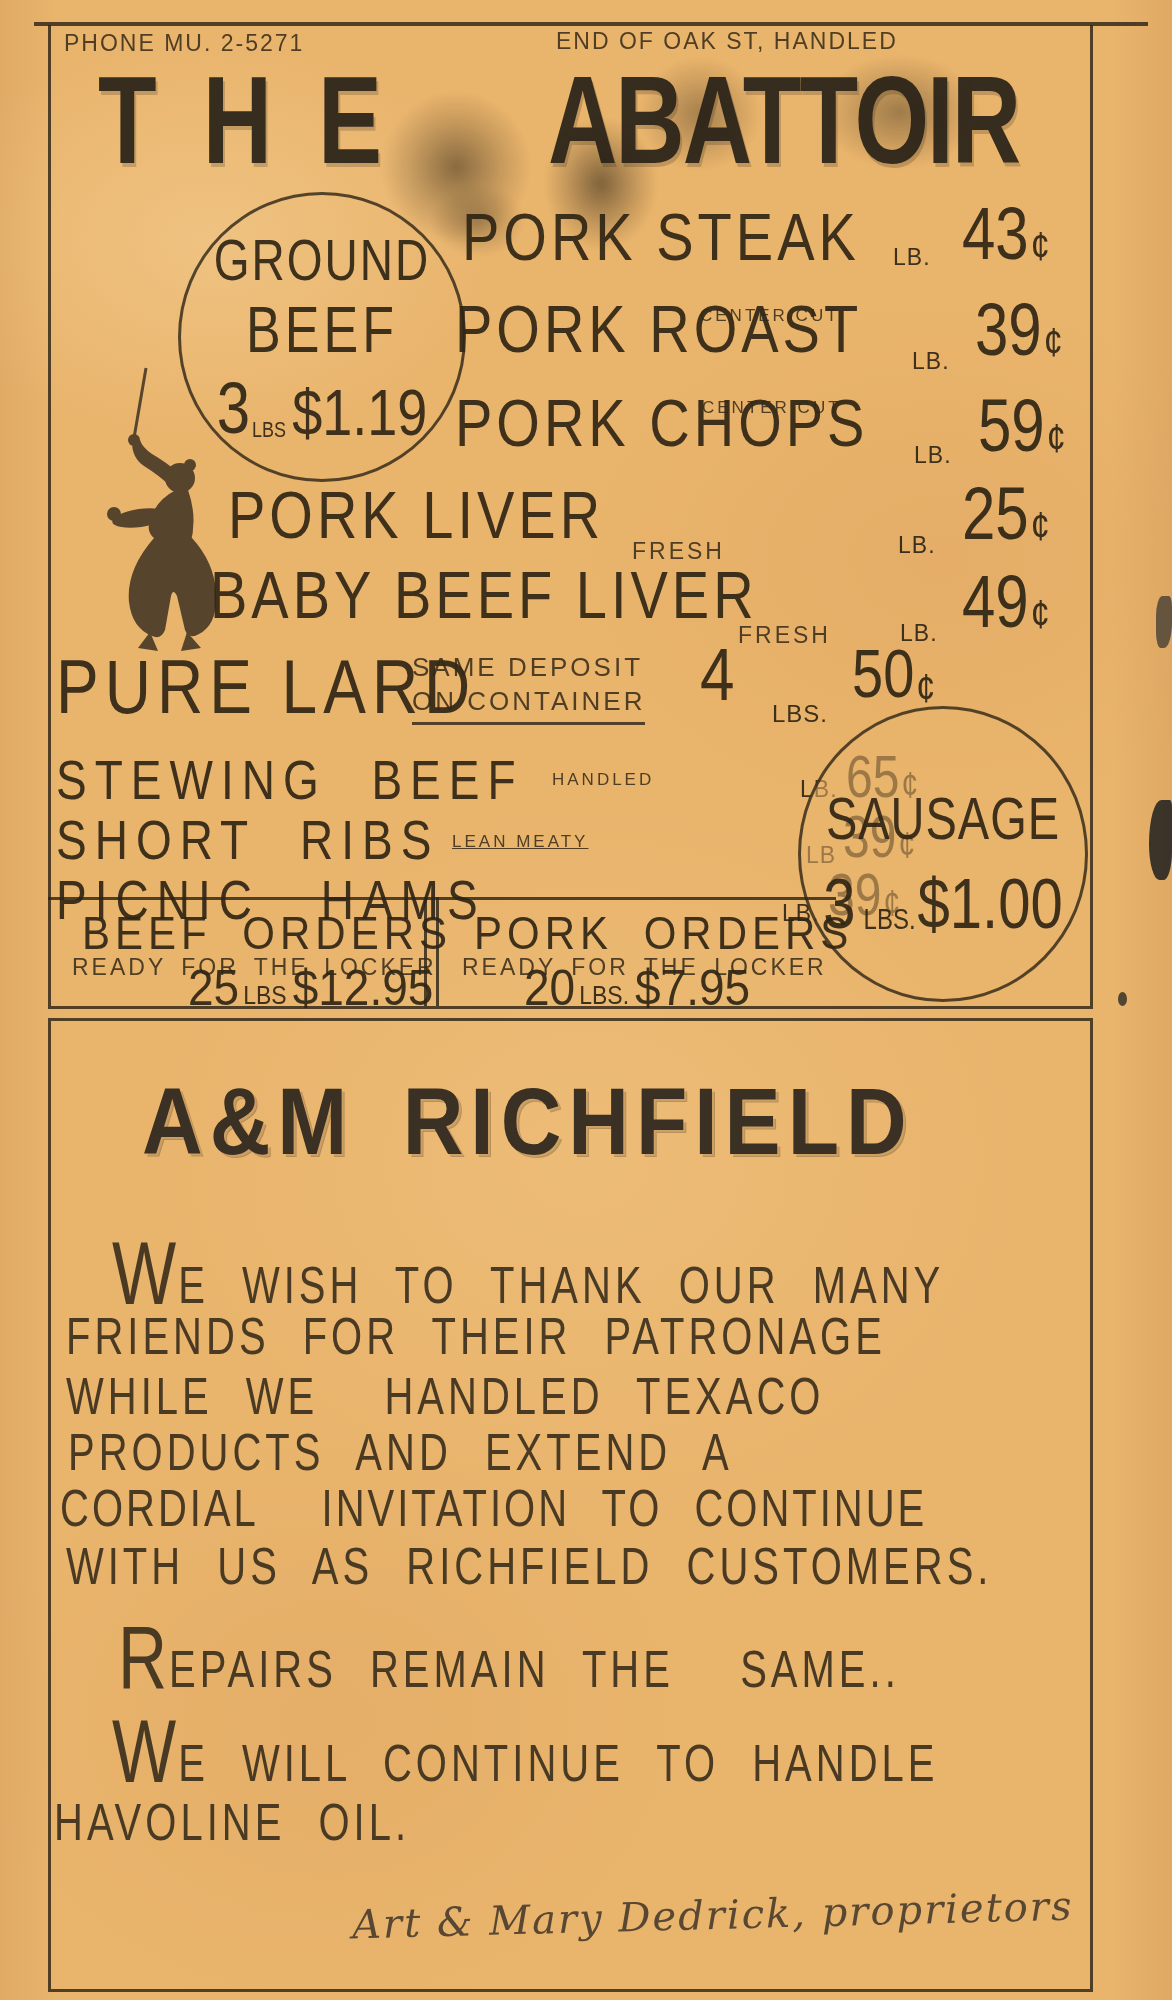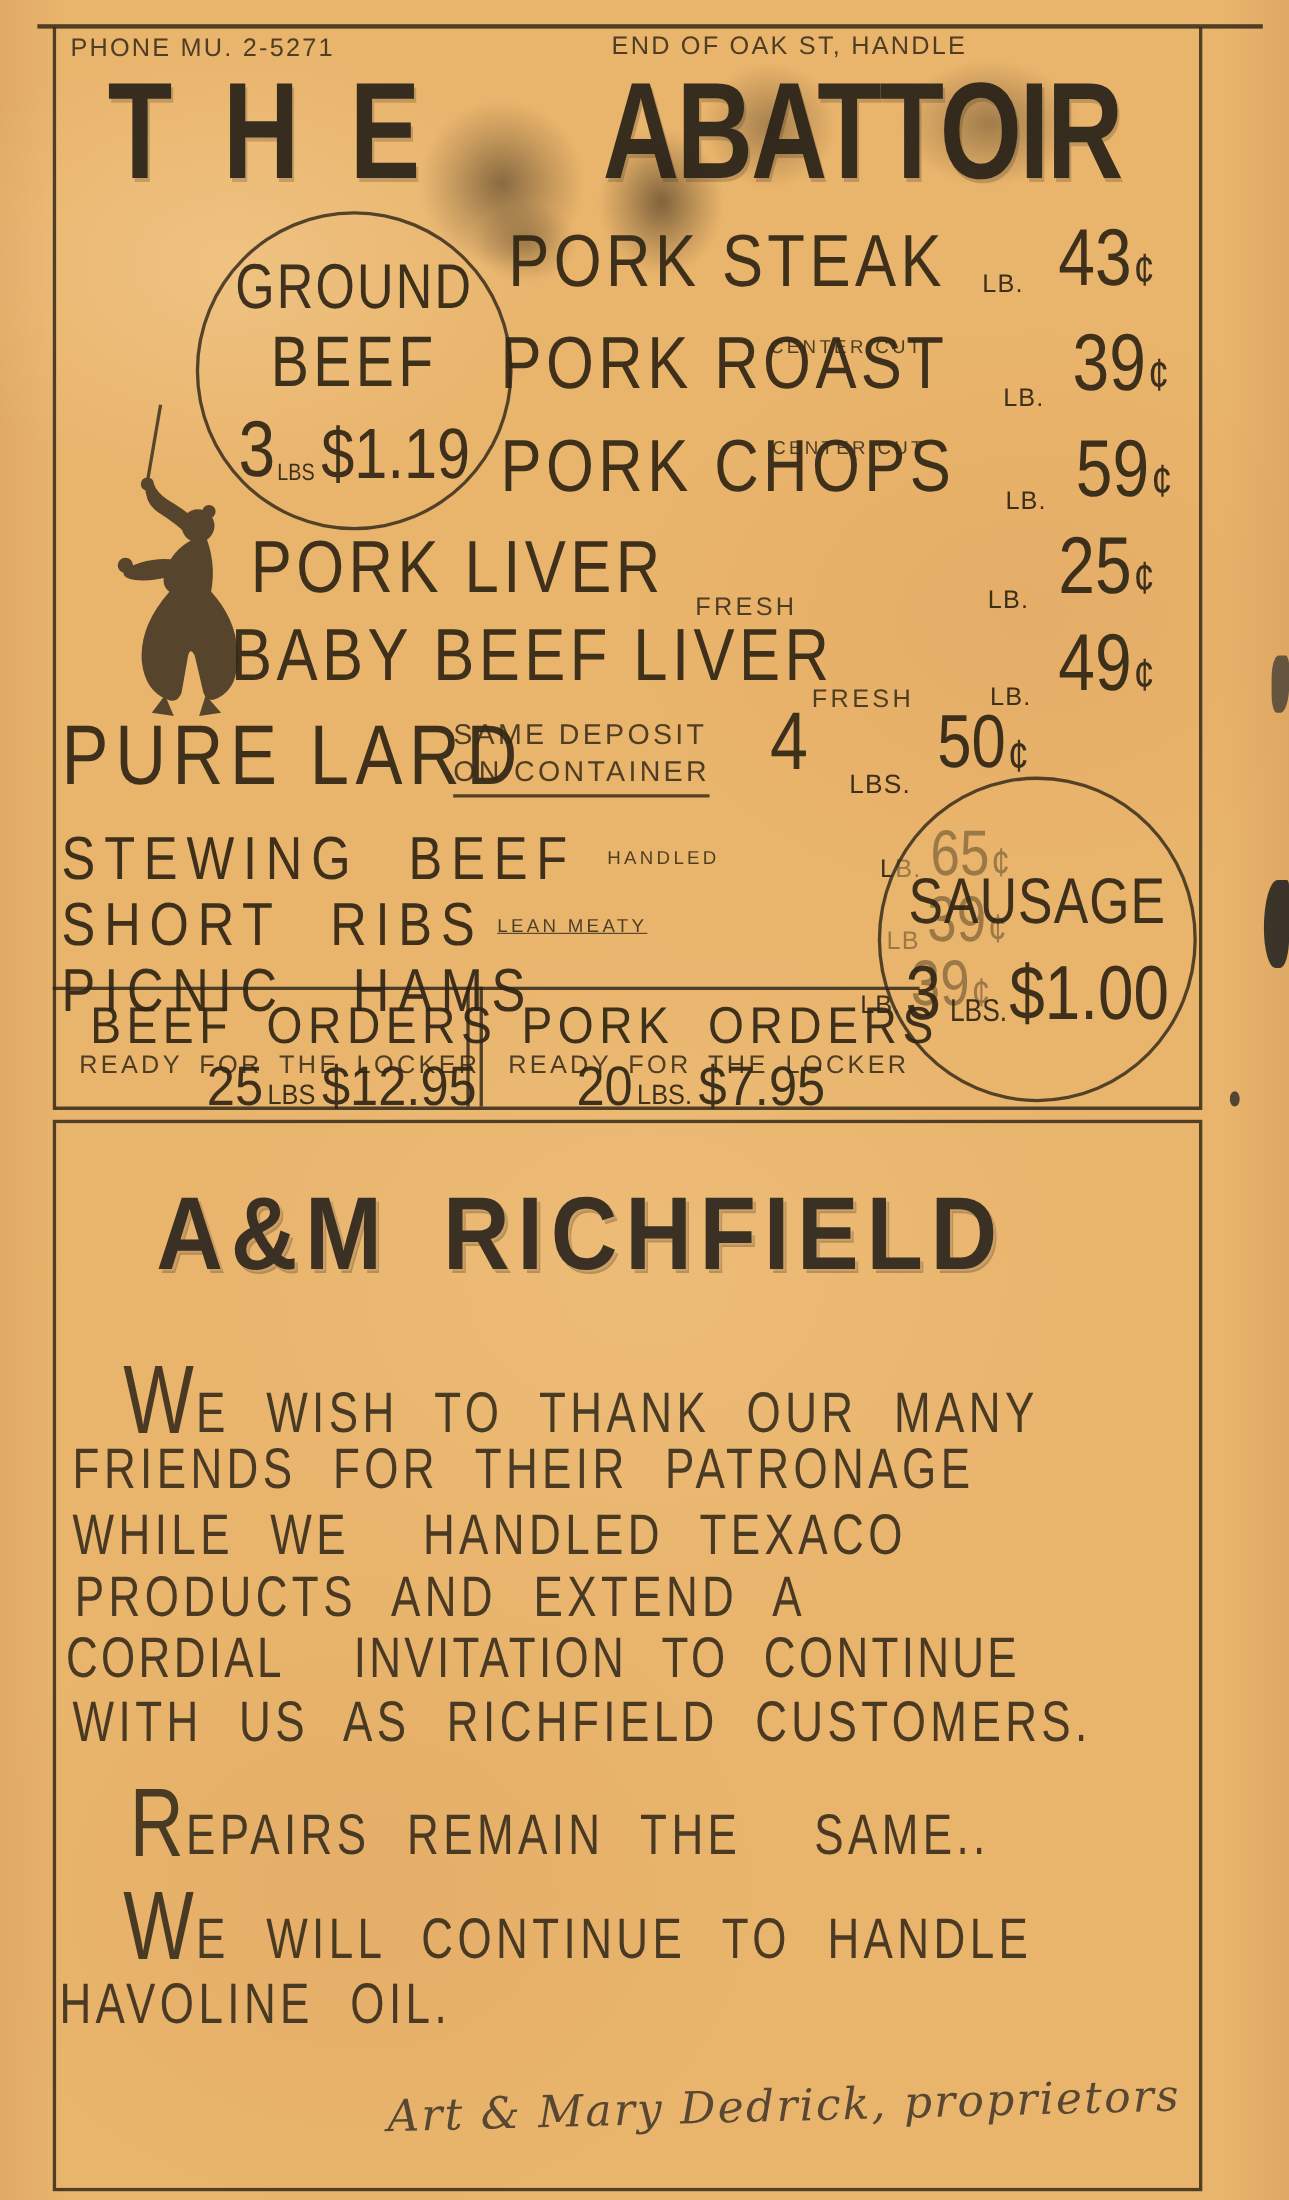--- a/index.html
+++ b/index.html
@@ -76,21 +76,21 @@
 </head>
 <body>
 
 <div id="page">
 
   <div class="rule" style="left:34px;top:22px;width:1114px;height:4px;"></div>
   <div class="frame" style="left:48px;top:25px;width:1039px;height:981px;border-top:none;"></div>
   <div class="frame" style="left:48px;top:1018px;width:1039px;height:968px;"></div>
 
   <div class="abs tw" style="left:64px;top:30px;">PHONE MU. 2-5271</div>
-  <div class="abs tw" style="left:556px;top:28px;">END OF OAK ST, HANDLE</div>
+  <div class="abs tw" style="left:556px;top:28px;">END OF OAK ST, HANDLED</div>
 
   <div class="abs deco deco-the" style="left:98px;top:58px;">THE</div>
   <div class="abs deco deco-ab" style="left:548px;top:58px;">ABATTOIR</div>
 
   <div class="smudge" style="left:382px;top:92px;width:148px;height:150px;background:radial-gradient(closest-side,rgba(40,32,20,.5),rgba(40,32,20,.18) 60%,transparent);"></div>
   <div class="smudge" style="left:545px;top:118px;width:112px;height:132px;background:radial-gradient(closest-side,rgba(40,32,20,.55),rgba(40,32,20,.2) 60%,transparent);"></div>
   <div class="smudge" style="left:640px;top:58px;width:120px;height:112px;background:radial-gradient(closest-side,rgba(40,32,20,.35),transparent);"></div>
   <div class="smudge" style="left:820px;top:56px;width:160px;height:112px;background:radial-gradient(closest-side,rgba(40,32,20,.38),transparent);"></div>
   <div class="smudge" style="left:432px;top:186px;width:92px;height:70px;background:radial-gradient(closest-side,rgba(40,32,20,.32),transparent);"></div>
 

